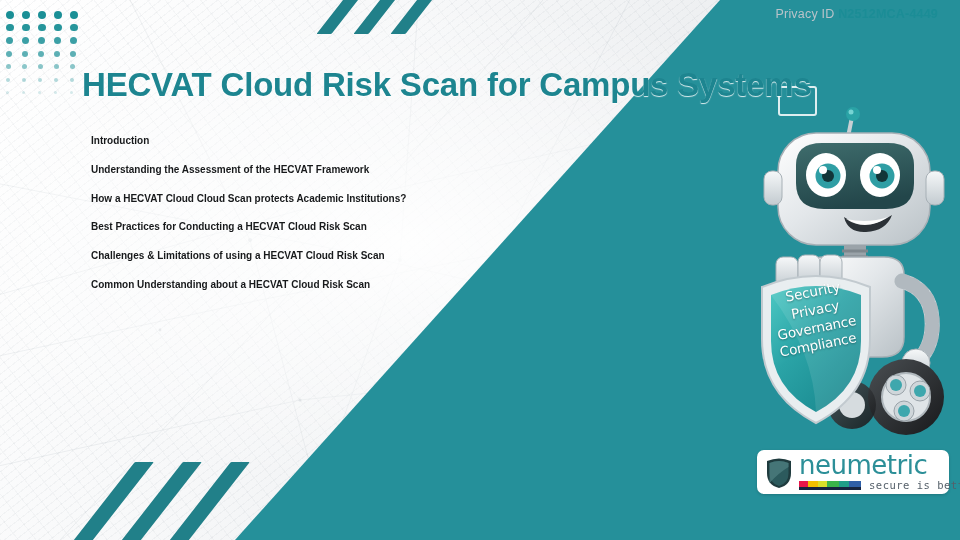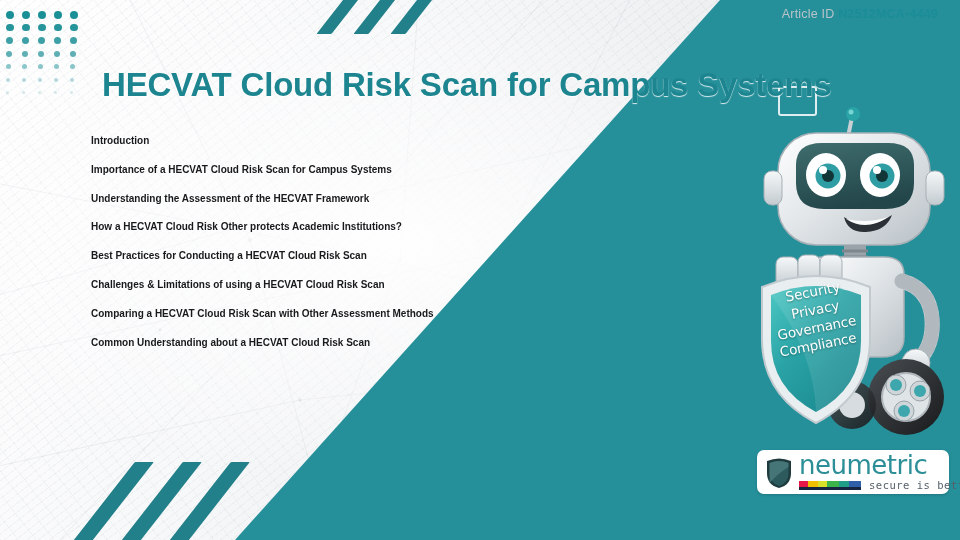--- a/index.html
+++ b/index.html
@@ -113,21 +113,20 @@
   
   .title {
     position: absolute;
     left: 82px; top: 44px;
     width: 820px;
     font-size: 33px;
     font-weight: bold;
     color: #1d8590;
     letter-spacing: -0.2px;
     text-shadow: 0 1px 1px rgba(255,255,255,.85);
-    margin-left: 20px;
   }
 
   
   .agenda {
     position: absolute;
     left: 91px; top: 136px;
     width: 660px;
   }
   .agenda-item {
     font-size: 10px;
@@ -288,34 +287,32 @@
   </div>
   <div class="stripes stripes-bottom">
     <span class="stripe s1"></span>
     <span class="stripe s2"></span>
     <span class="stripe s3"></span>
   </div>
 
   <div class="ghost-square"></div>
 
   <div class="article-id">
-    <span>Article ID</span>
+    <span>Privacy ID</span>
     <span class="aid-value">N2512MCA-4449</span>
   </div>
 
   <h1 class="title">HECVAT Cloud Risk Scan for Campus Systems</h1>
 
   <div class="agenda">
     <div class="agenda-item">Introduction</div>
-    <div class="agenda-item">Importance of a HECVAT Cloud Risk Scan for Campus Systems</div>
     <div class="agenda-item">Understanding the Assessment of the HECVAT Framework</div>
-    <div class="agenda-item">How a HECVAT Cloud Risk Other protects Academic Institutions?</div>
+    <div class="agenda-item">How a HECVAT Cloud Cloud Scan protects Academic Institutions?</div>
     <div class="agenda-item">Best Practices for Conducting a HECVAT Cloud Risk Scan</div>
     <div class="agenda-item">Challenges &amp; Limitations of using a HECVAT Cloud Risk Scan</div>
-    <div class="agenda-item">Comparing a HECVAT Cloud Risk Scan with Other Assessment Methods</div>
     <div class="agenda-item">Common Understanding about a HECVAT Cloud Risk Scan</div>
   </div>
 
   <svg class="robot" viewBox="0 0 230 330">
     <defs>
       <linearGradient id="metal" x1="0" y1="0" x2="1" y2="1">
         <stop offset="0%" stop-color="#ffffff"></stop>
         <stop offset="45%" stop-color="#e3e7ea"></stop>
         <stop offset="100%" stop-color="#b9c1c6"></stop>
       </linearGradient>

